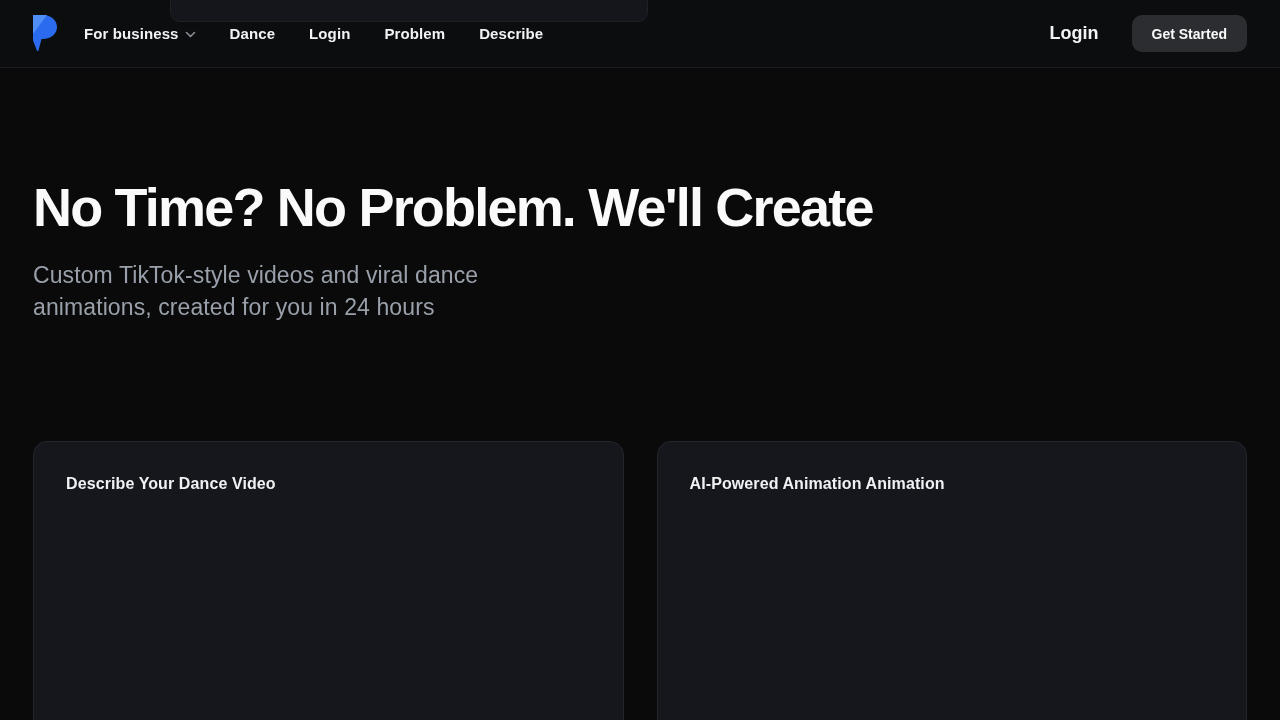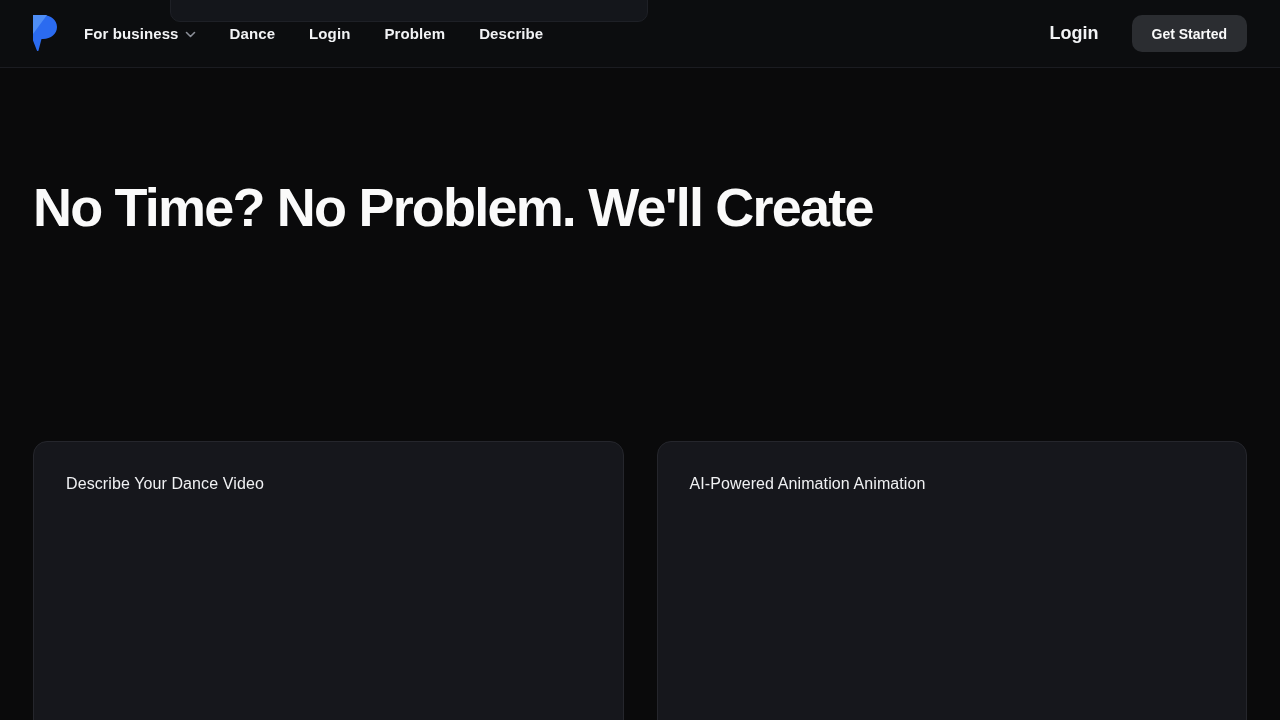--- a/index.html
+++ b/index.html
@@ -86,21 +86,21 @@
   .card {
     flex: 1;
     height: 310px;
     background: #16171c;
     border: 1px solid #25262c;
     border-radius: 14px;
     padding: 33px 32px;
   }
   .card-title {
     color: #f0f1f3;
-    font-size: 16px; font-weight: 400;
+    font-size: 16px; font-weight: 700;
     letter-spacing: 0.1px;
   }
 </style>
 </head>
 <body>
 
 <header class="navbar">
   <div class="clipped-panel"></div>
 
   <div class="logo-wrap">
@@ -139,20 +139,21 @@
   <div class="nav-right">
     <span class="login-link">Login</span>
     <button class="get-started-btn">Get Started</button>
   </div>
 </header>
 
 <section class="hero">
   <h1 class="hero-title">
     <span class="line">No Time? No Problem. We'll Create</span>
   </h1>
+  <p class="hero-subtitle">Custom TikTok-style videos and viral dance animations, created for you in 24 hours</p>
 </section>
 
 <section class="cards">
   <div class="card">
     <div class="card-title">Describe Your Dance Video</div>
   </div>
   <div class="card">
     <div class="card-title">AI-Powered Animation Animation</div>
   </div>
 </section>

